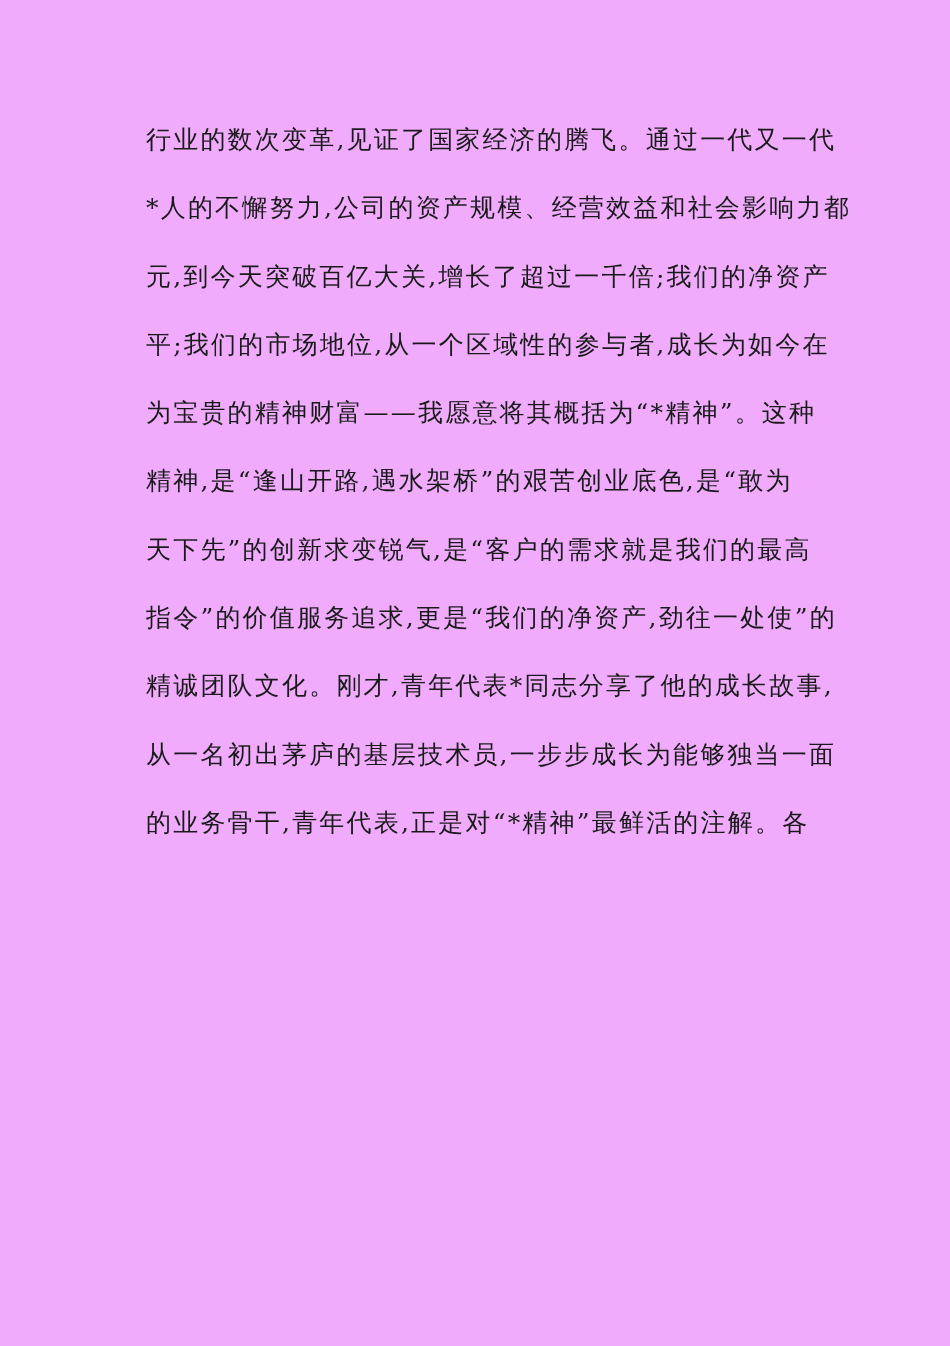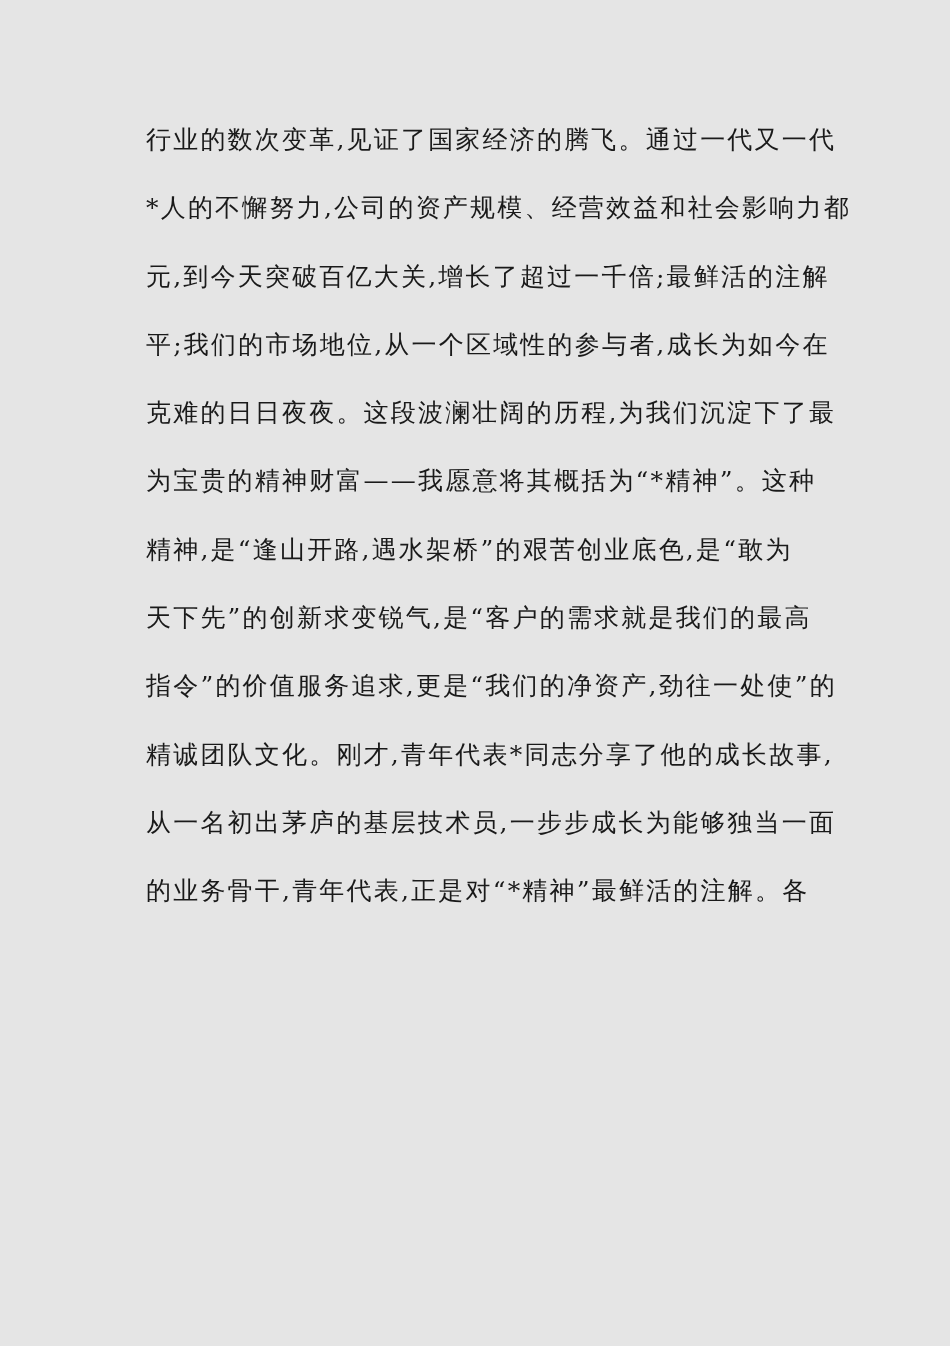--- a/index.html
+++ b/index.html
@@ -12,21 +12,21 @@
       height: 1346px;
       position: relative;
       overflow: hidden;
     }
     .page {
       position: absolute;
       left: 0;
       top: 0;
       width: 950px;
       height: 1346px;
-      background: #e5e5e5;
+      background: #f0abfc;
     }
     .text-body {
       position: absolute;
       left: 146px;
       top: 121px;
       width: 690px;
     }
     .line {
       display: block;
       height: 68.3px;
@@ -38,23 +38,22 @@
       white-space: nowrap;
     }
   </style>
 </head>
 <body>
 
 <div class="page">
   <div class="text-body">
     <span class="line">行业的数次变革,见证了国家经济的腾飞。通过一代又一代</span>
     <span class="line">*人的不懈努力,公司的资产规模、经营效益和社会影响力都</span>
-    <span class="line">元,到今天突破百亿大关,增长了超过一千倍;最鲜活的注解</span>
+    <span class="line">元,到今天突破百亿大关,增长了超过一千倍;我们的净资产</span>
     <span class="line">平;我们的市场地位,从一个区域性的参与者,成长为如今在</span>
-    <span class="line">克难的日日夜夜。这段波澜壮阔的历程,为我们沉淀下了最</span>
     <span class="line">为宝贵的精神财富——我愿意将其概括为“*精神”。这种</span>
     <span class="line">精神,是“逢山开路,遇水架桥”的艰苦创业底色,是“敢为</span>
     <span class="line">天下先”的创新求变锐气,是“客户的需求就是我们的最高</span>
     <span class="line">指令”的价值服务追求,更是“我们的净资产,劲往一处使”的</span>
     <span class="line">精诚团队文化。刚才,青年代表*同志分享了他的成长故事,</span>
     <span class="line">从一名初出茅庐的基层技术员,一步步成长为能够独当一面</span>
     <span class="line">的业务骨干,青年代表,正是对“*精神”最鲜活的注解。各</span>
   </div>
 </div>
 

